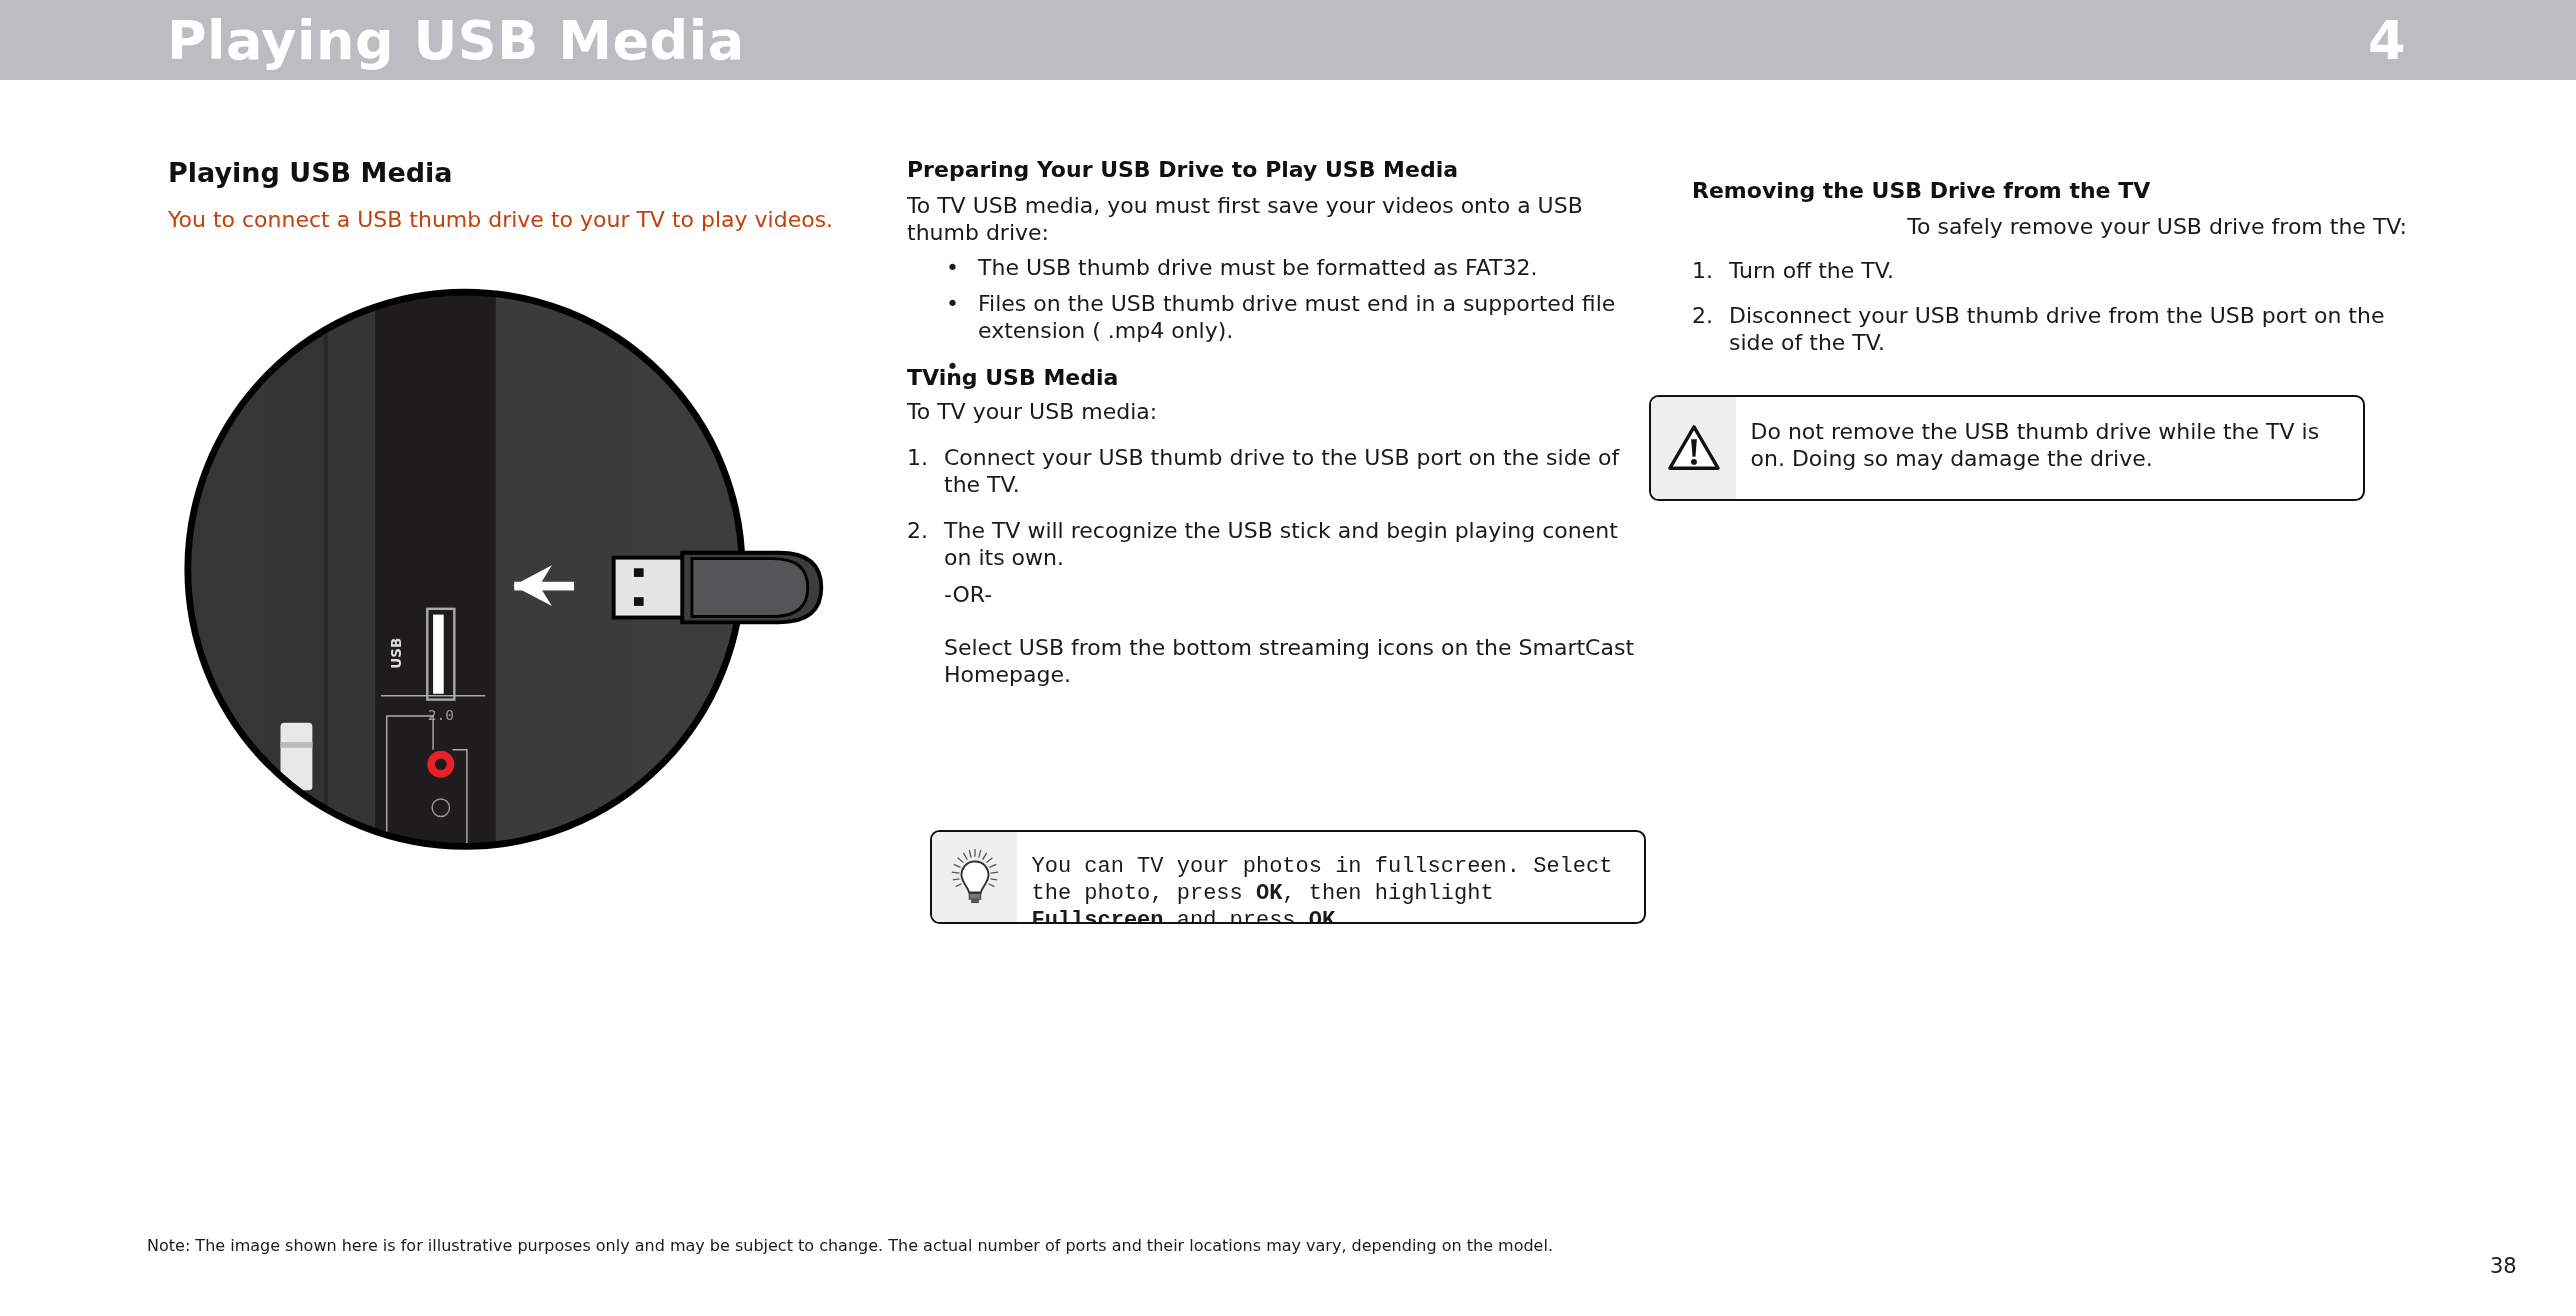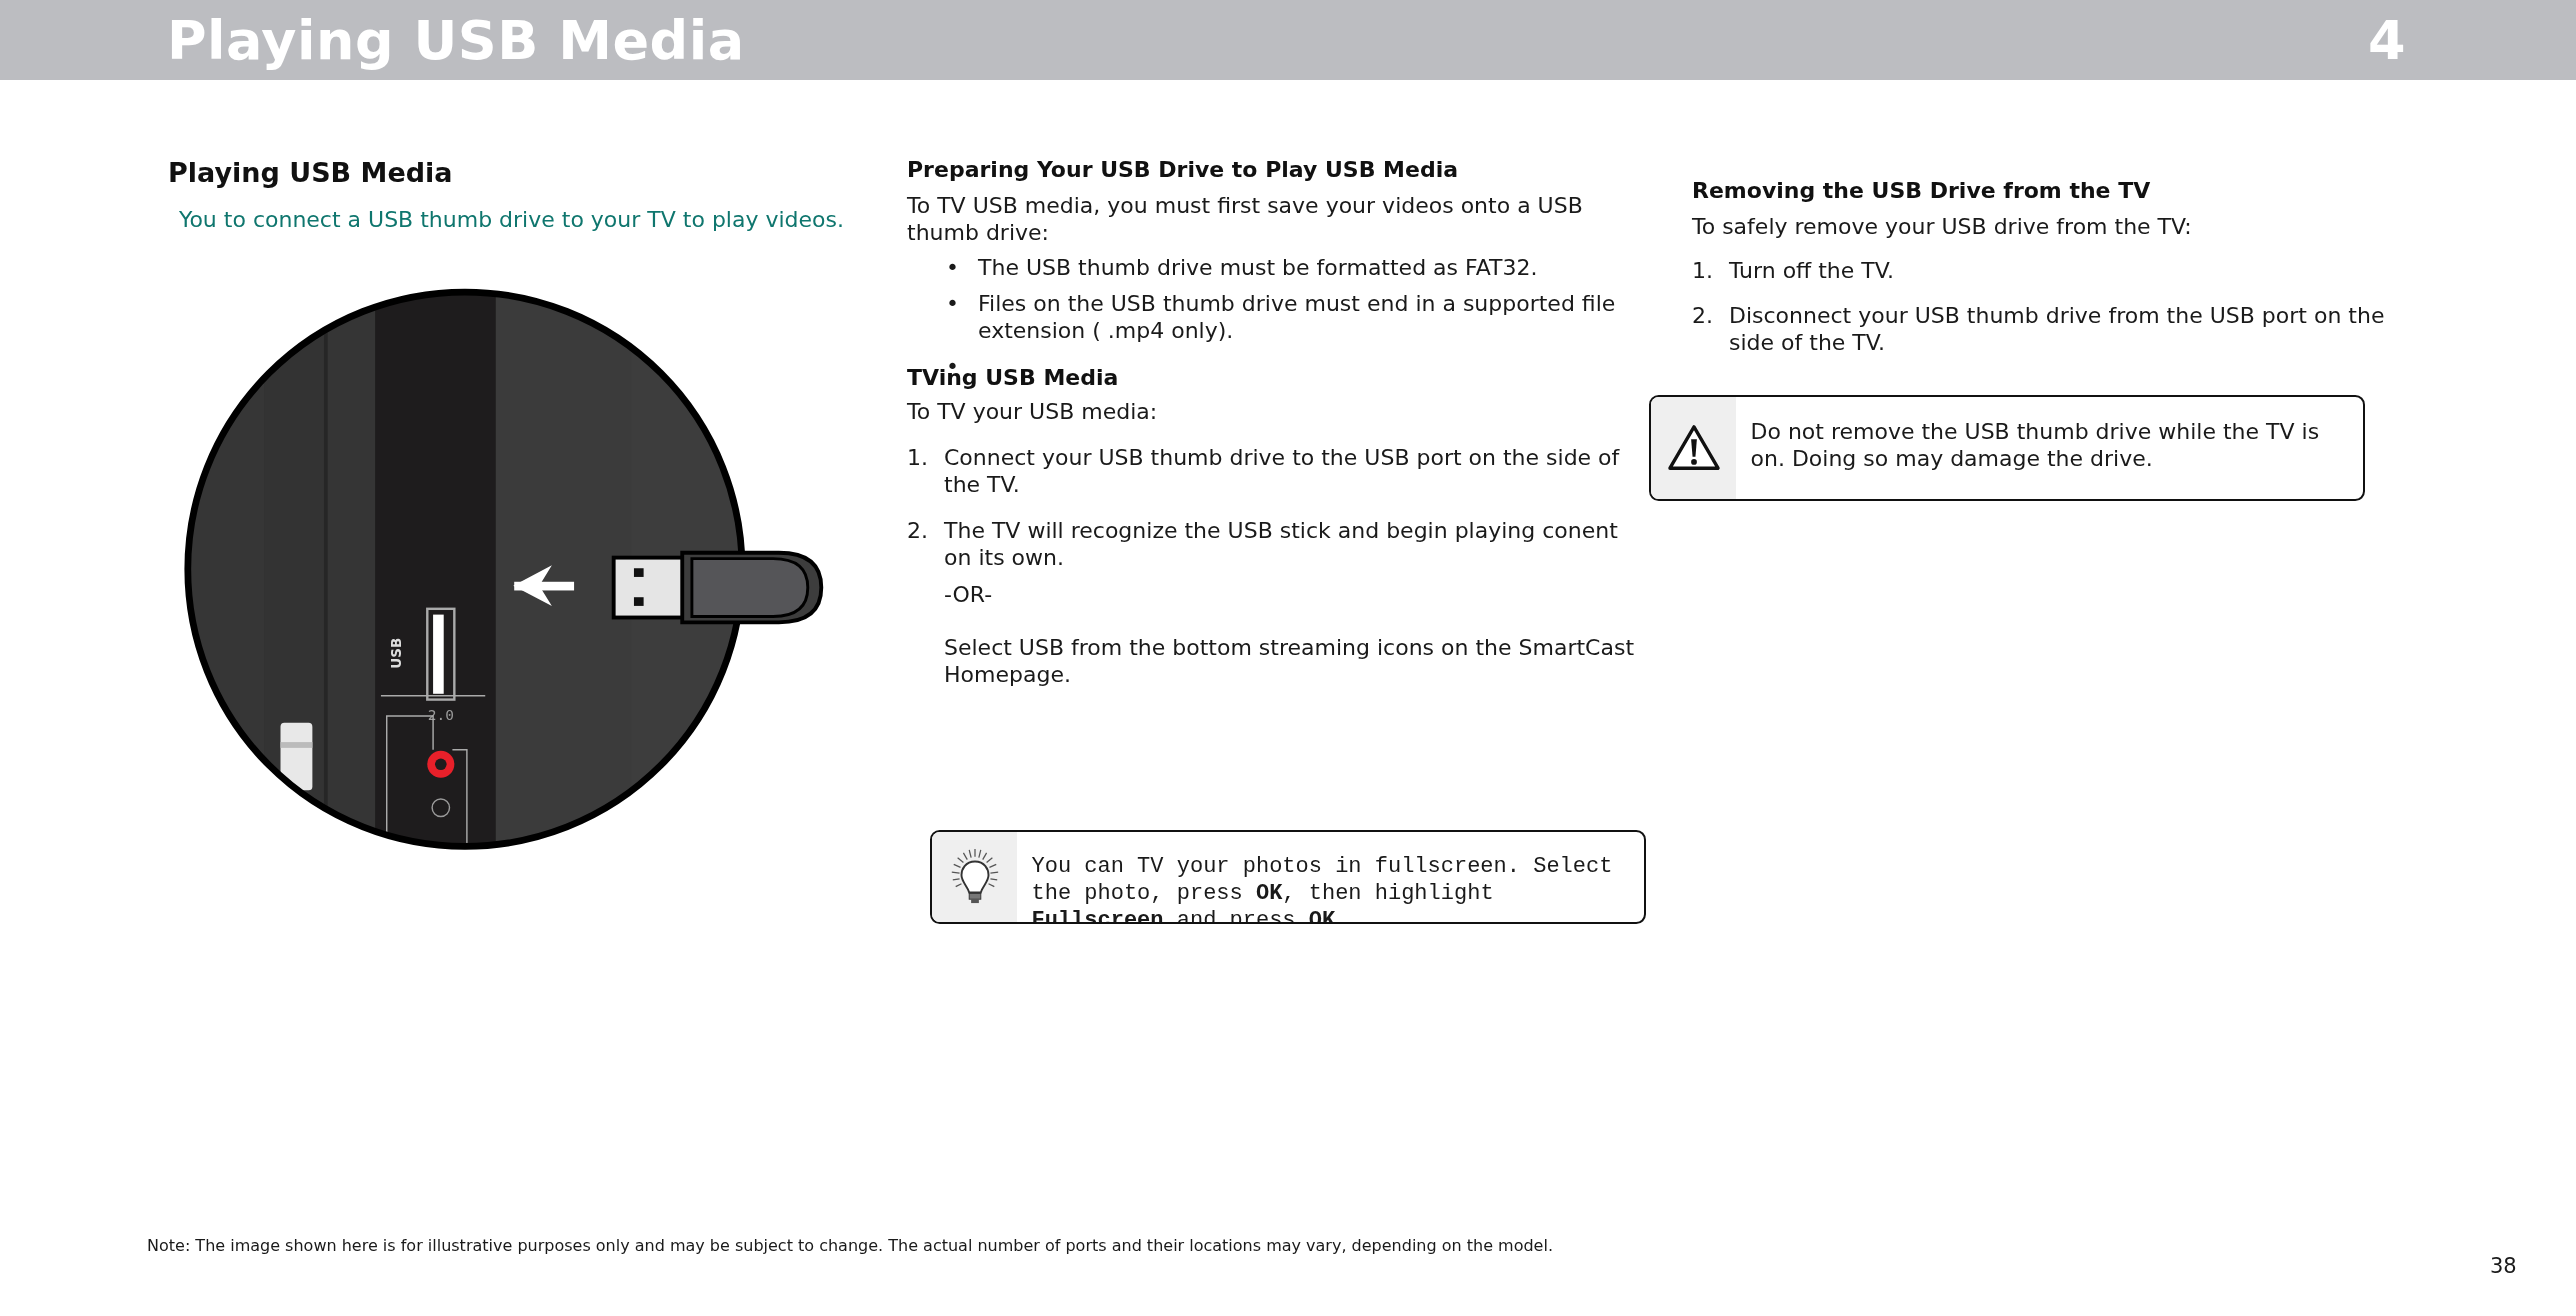--- a/index.html
+++ b/index.html
@@ -5,21 +5,21 @@
   * { box-sizing: border-box; margin: 0; padding: 0; }
   html, body { width: 2576px; height: 1316px; background: #ffffff; overflow: hidden; }
   body { position: relative; font-family: "DejaVu Sans", "Liberation Sans", sans-serif; color: #1a1a1a; }
 
   .header-bar { position: absolute; left: 0; top: 0; width: 2576px; height: 80px; background: #bcbdc1; }
   .header-title { position: absolute; left: 167px; top: 3.9px; font-size: 54px; font-weight: bold; color: #ffffff; letter-spacing: 0.5px; line-height: 73px; }
   .chapter-number { position: absolute; left: 2368px; top: 3.9px; font-size: 54px; font-weight: bold; color: #ffffff; line-height: 73px; }
 
   .col-left { position: absolute; left: 168px; top: 153px; width: 676px; }
   .section-title { font-size: 27px; font-weight: bold; line-height: 39px; color: #111; }
-  .intro { margin-top: 13.5px; font-size: 22px; line-height: 27px; color: #0f766e; text-align: right; }
+  .intro { margin-top: 13.5px; font-size: 22px; line-height: 27px; color: #c2410c; }
 
   .illustration { position: absolute; left: 182px; top: 288px; width: 676px; height: 659px; }
 
   .body-text { font-size: 22px; line-height: 27px; color: #1a1a1a; }
   .sub-heading { font-size: 22px; font-weight: bold; line-height: 27px; color: #111; }
 
   .col-mid { position: absolute; left: 907px; top: 156px; width: 734px; }
   .col-right { position: absolute; left: 1692px; top: 177px; width: 715px; }
 
   .bullet-list { list-style: none; margin-top: 8.7px; }
@@ -148,21 +148,21 @@
       <path d="M29,15 C19,15 15,23 15,29 C15,36 21,40 23,47 L35,47 C37,40 43,36 43,29 C43,23 39,15 29,15 Z" fill="#fff" stroke="#333" stroke-width="2"></path>
       <rect x="23" y="48" width="12" height="6" fill="#777" stroke="#333" stroke-width="1"></rect>
       <rect x="25" y="54" width="8" height="4" fill="#555"></rect>
     </svg>
   </div>
   <div class="callout-text"><span>You can TV your photos in fullscreen. Select the photo, press </span><b>OK</b><span>, then highlight </span><b>Fullscreen</b><span> and press </span><b>OK</b><span>.</span></div>
 </div>
 
 <div class="col-right">
   <h2 class="sub-heading">Removing the USB Drive from the TV</h2>
-  <p class="body-text" style="margin-top:8.7px;">To safely remove your USB drive from the TV:</p>
+  <p class="body-text" style="margin-top:8.7px;text-align:right;">To safely remove your USB drive from the TV:</p>
   <ol class="num-list body-text" style="margin-top:17.4px;">
     <li><span class="num">1.</span><span>Turn off the TV.</span></li>
     <li style="margin-top:18.4px;"><span class="num">2.</span><span>Disconnect your USB thumb drive from the USB port on the side of the TV.</span></li>
   </ol>
 </div>
 
 <div class="callout warn-box">
   <div class="icon-panel">
     <svg width="56" height="50" viewBox="0 0 58 52">
       <path d="M29,4 L54,47 L4,47 Z" fill="#fff" stroke="#111" stroke-width="3.5" stroke-linejoin="round"></path>

